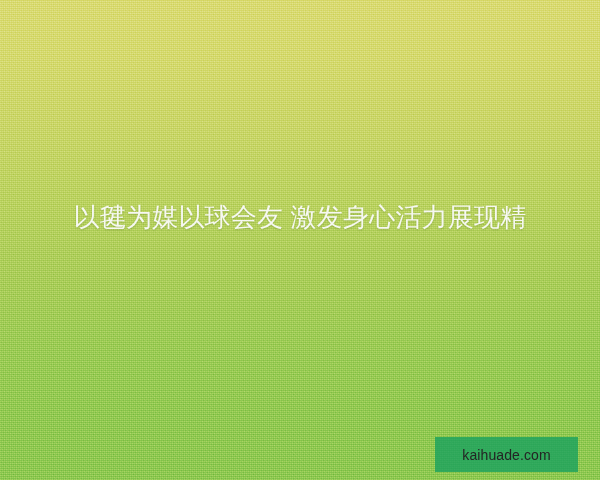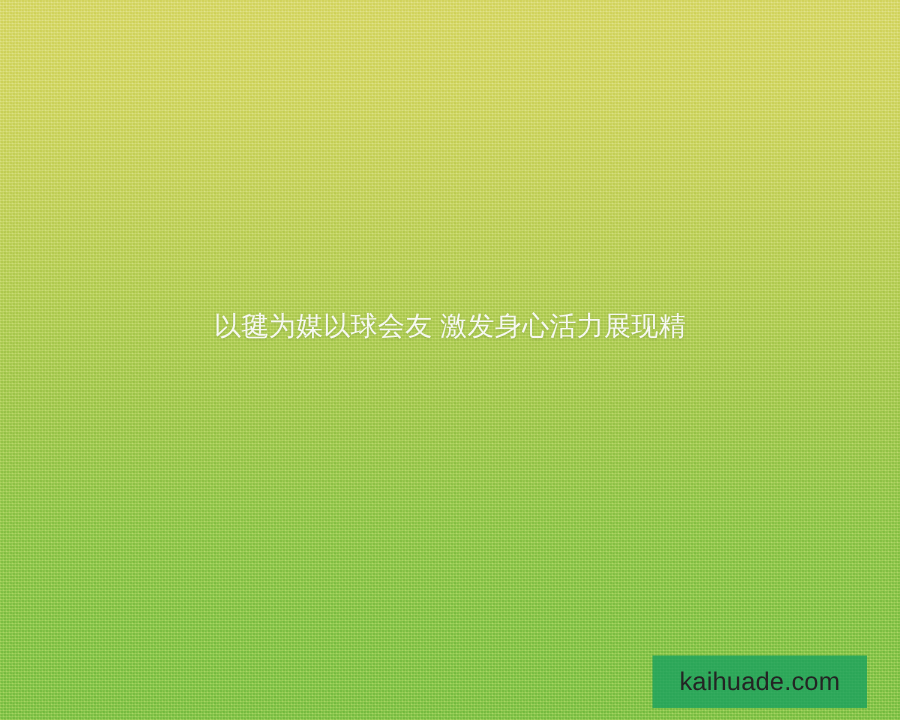--- a/index.html
+++ b/index.html
@@ -69,21 +69,21 @@
   
   .caption {
     position: absolute;
     left: 0;
     right: 0;
     top: 196px;
     text-align: center;
     padding: 0 26px;
     box-sizing: border-box;
     color: #f6f8f1;
-    font-size: 18px;
+    font-size: 26px;
     line-height: 43px;
     font-weight: 400;
     letter-spacing: 0.2px;
     white-space: pre-line;
     text-shadow: 0 1px 2px rgba(70,100,30,0.28);
   }
 
   
   .watermark {
     position: absolute;
@@ -92,21 +92,21 @@
     width: 143px;
     height: 35px;
     background: rgba(22, 160, 95, 0.78);
     display: flex;
     align-items: center;
     justify-content: center;
   }
 
   .watermark-text {
     color: #242424;
-    font-size: 17px;
+    font-size: 14px;
     line-height: 1;
     font-weight: 400;
     letter-spacing: 0.1px;
   }
 </style>
 </head>
 <body>
 
 <div id="stage">
 

